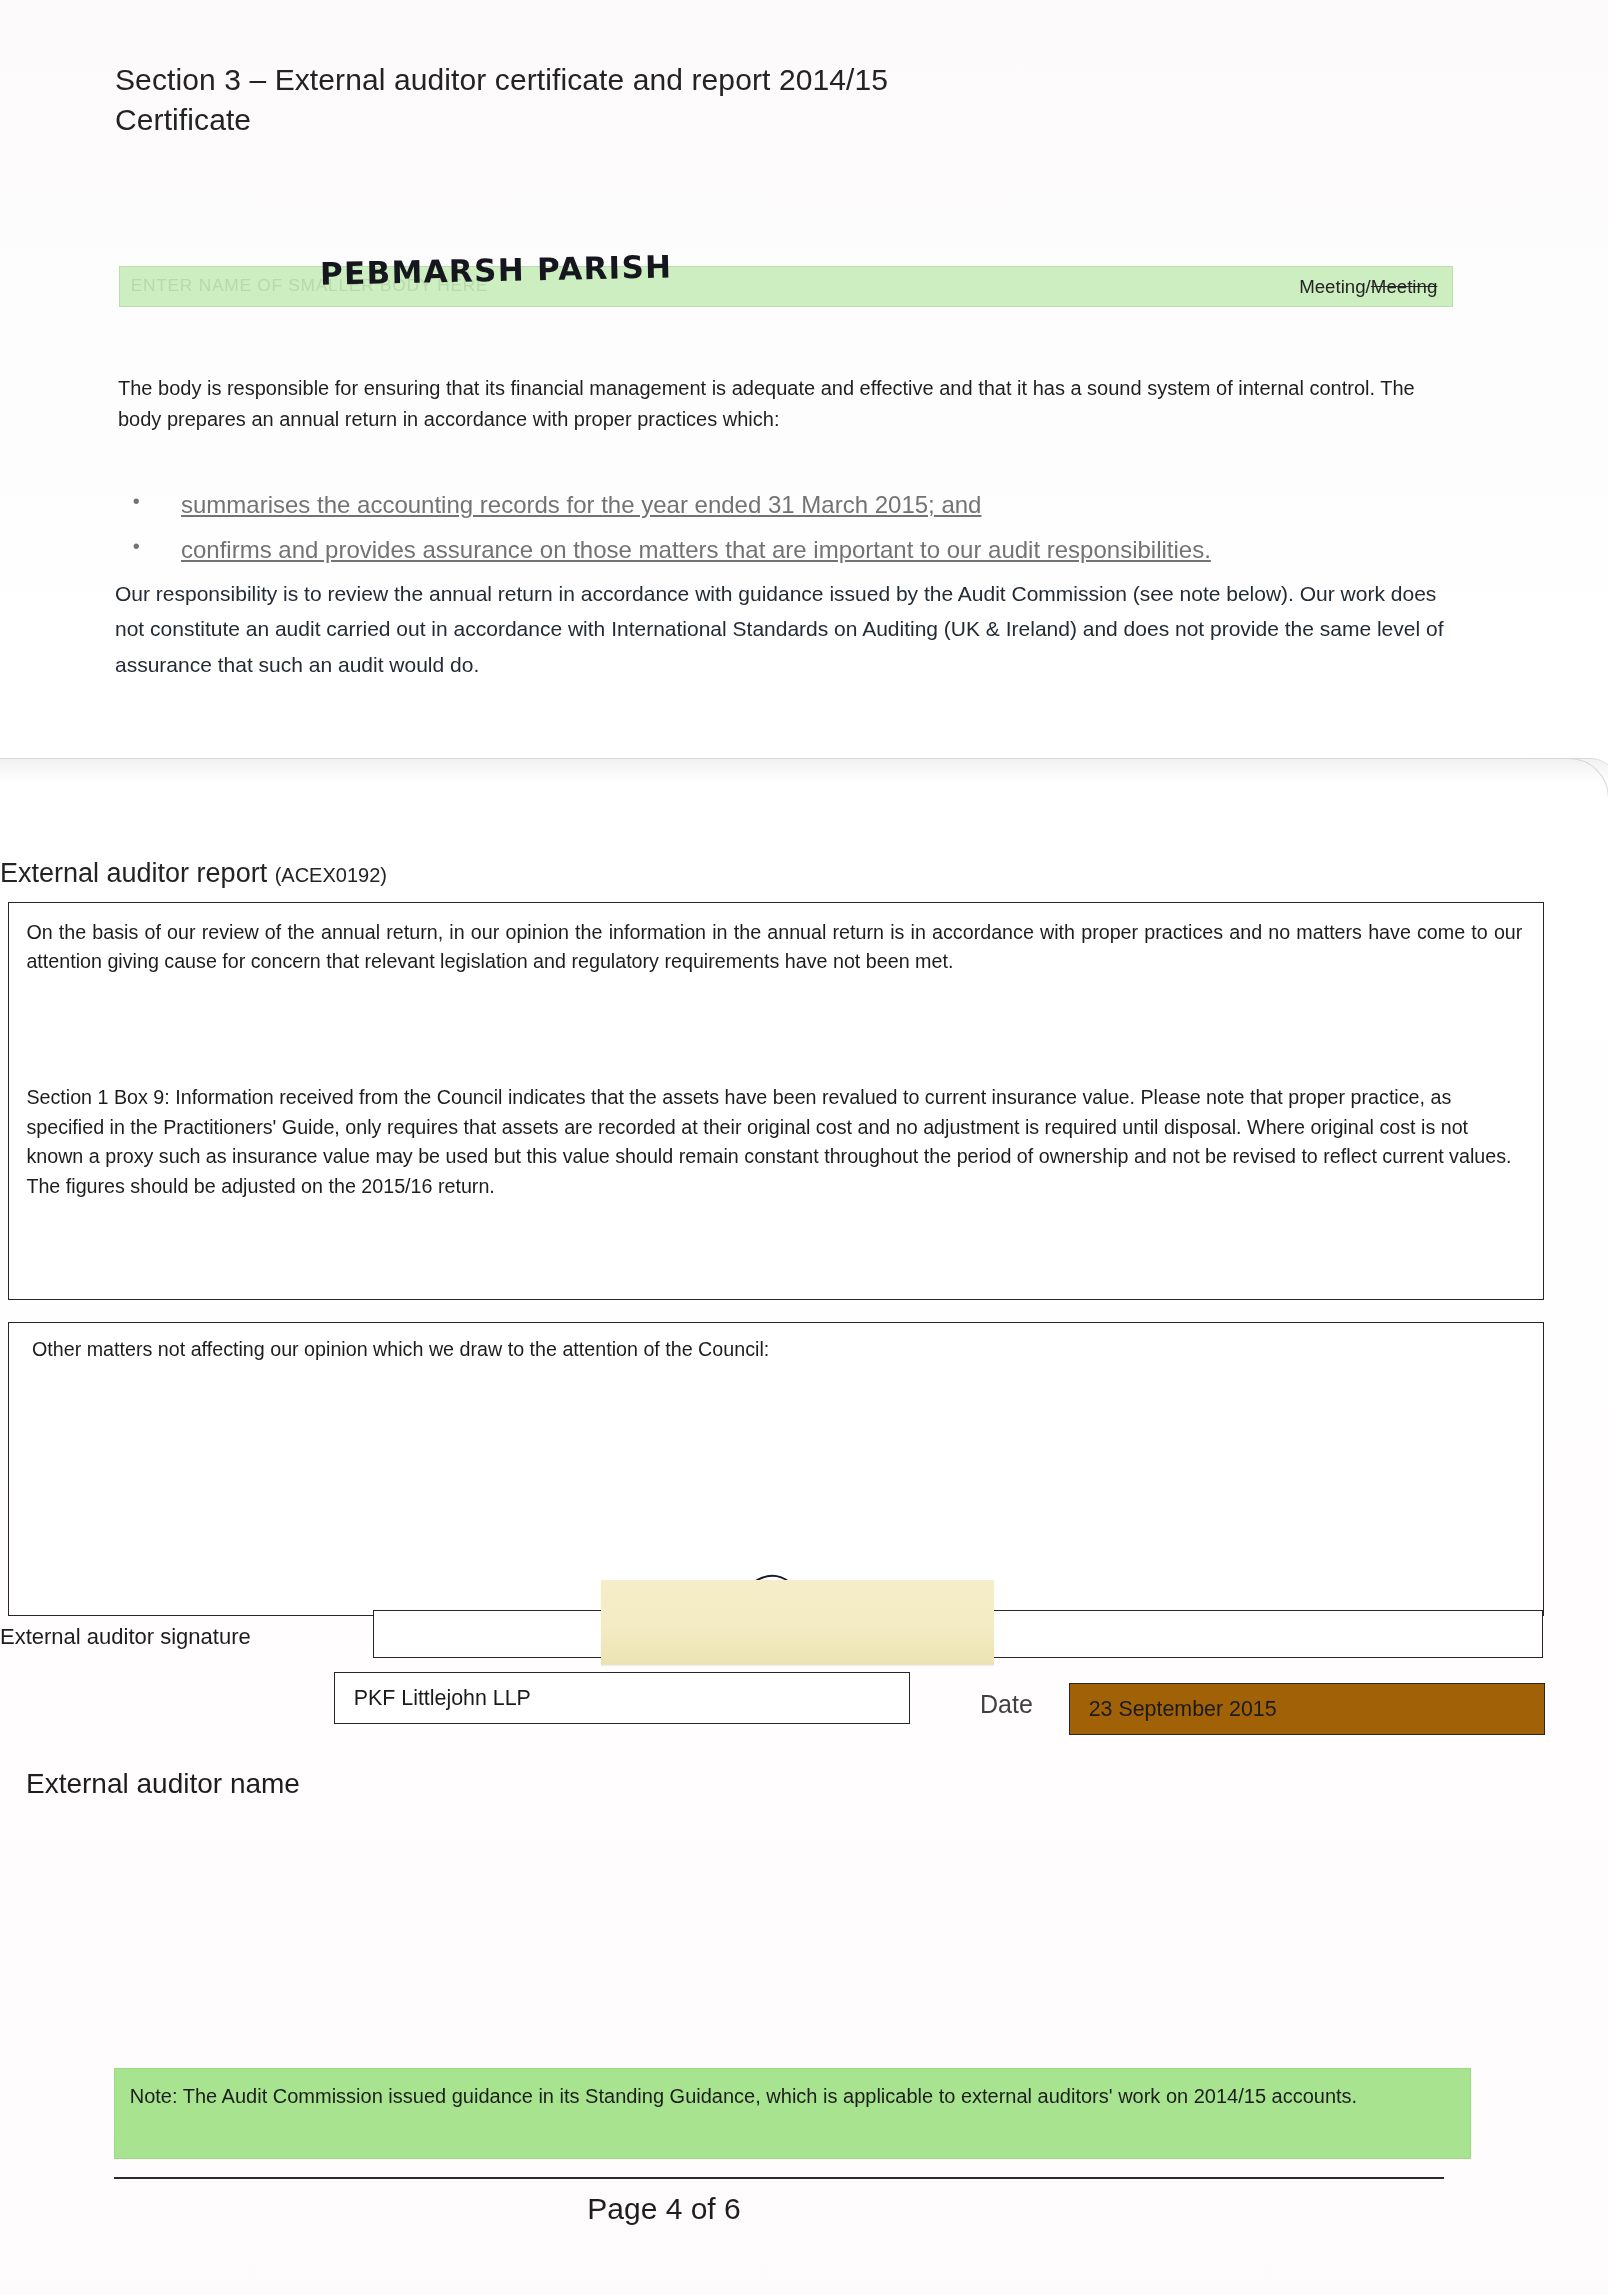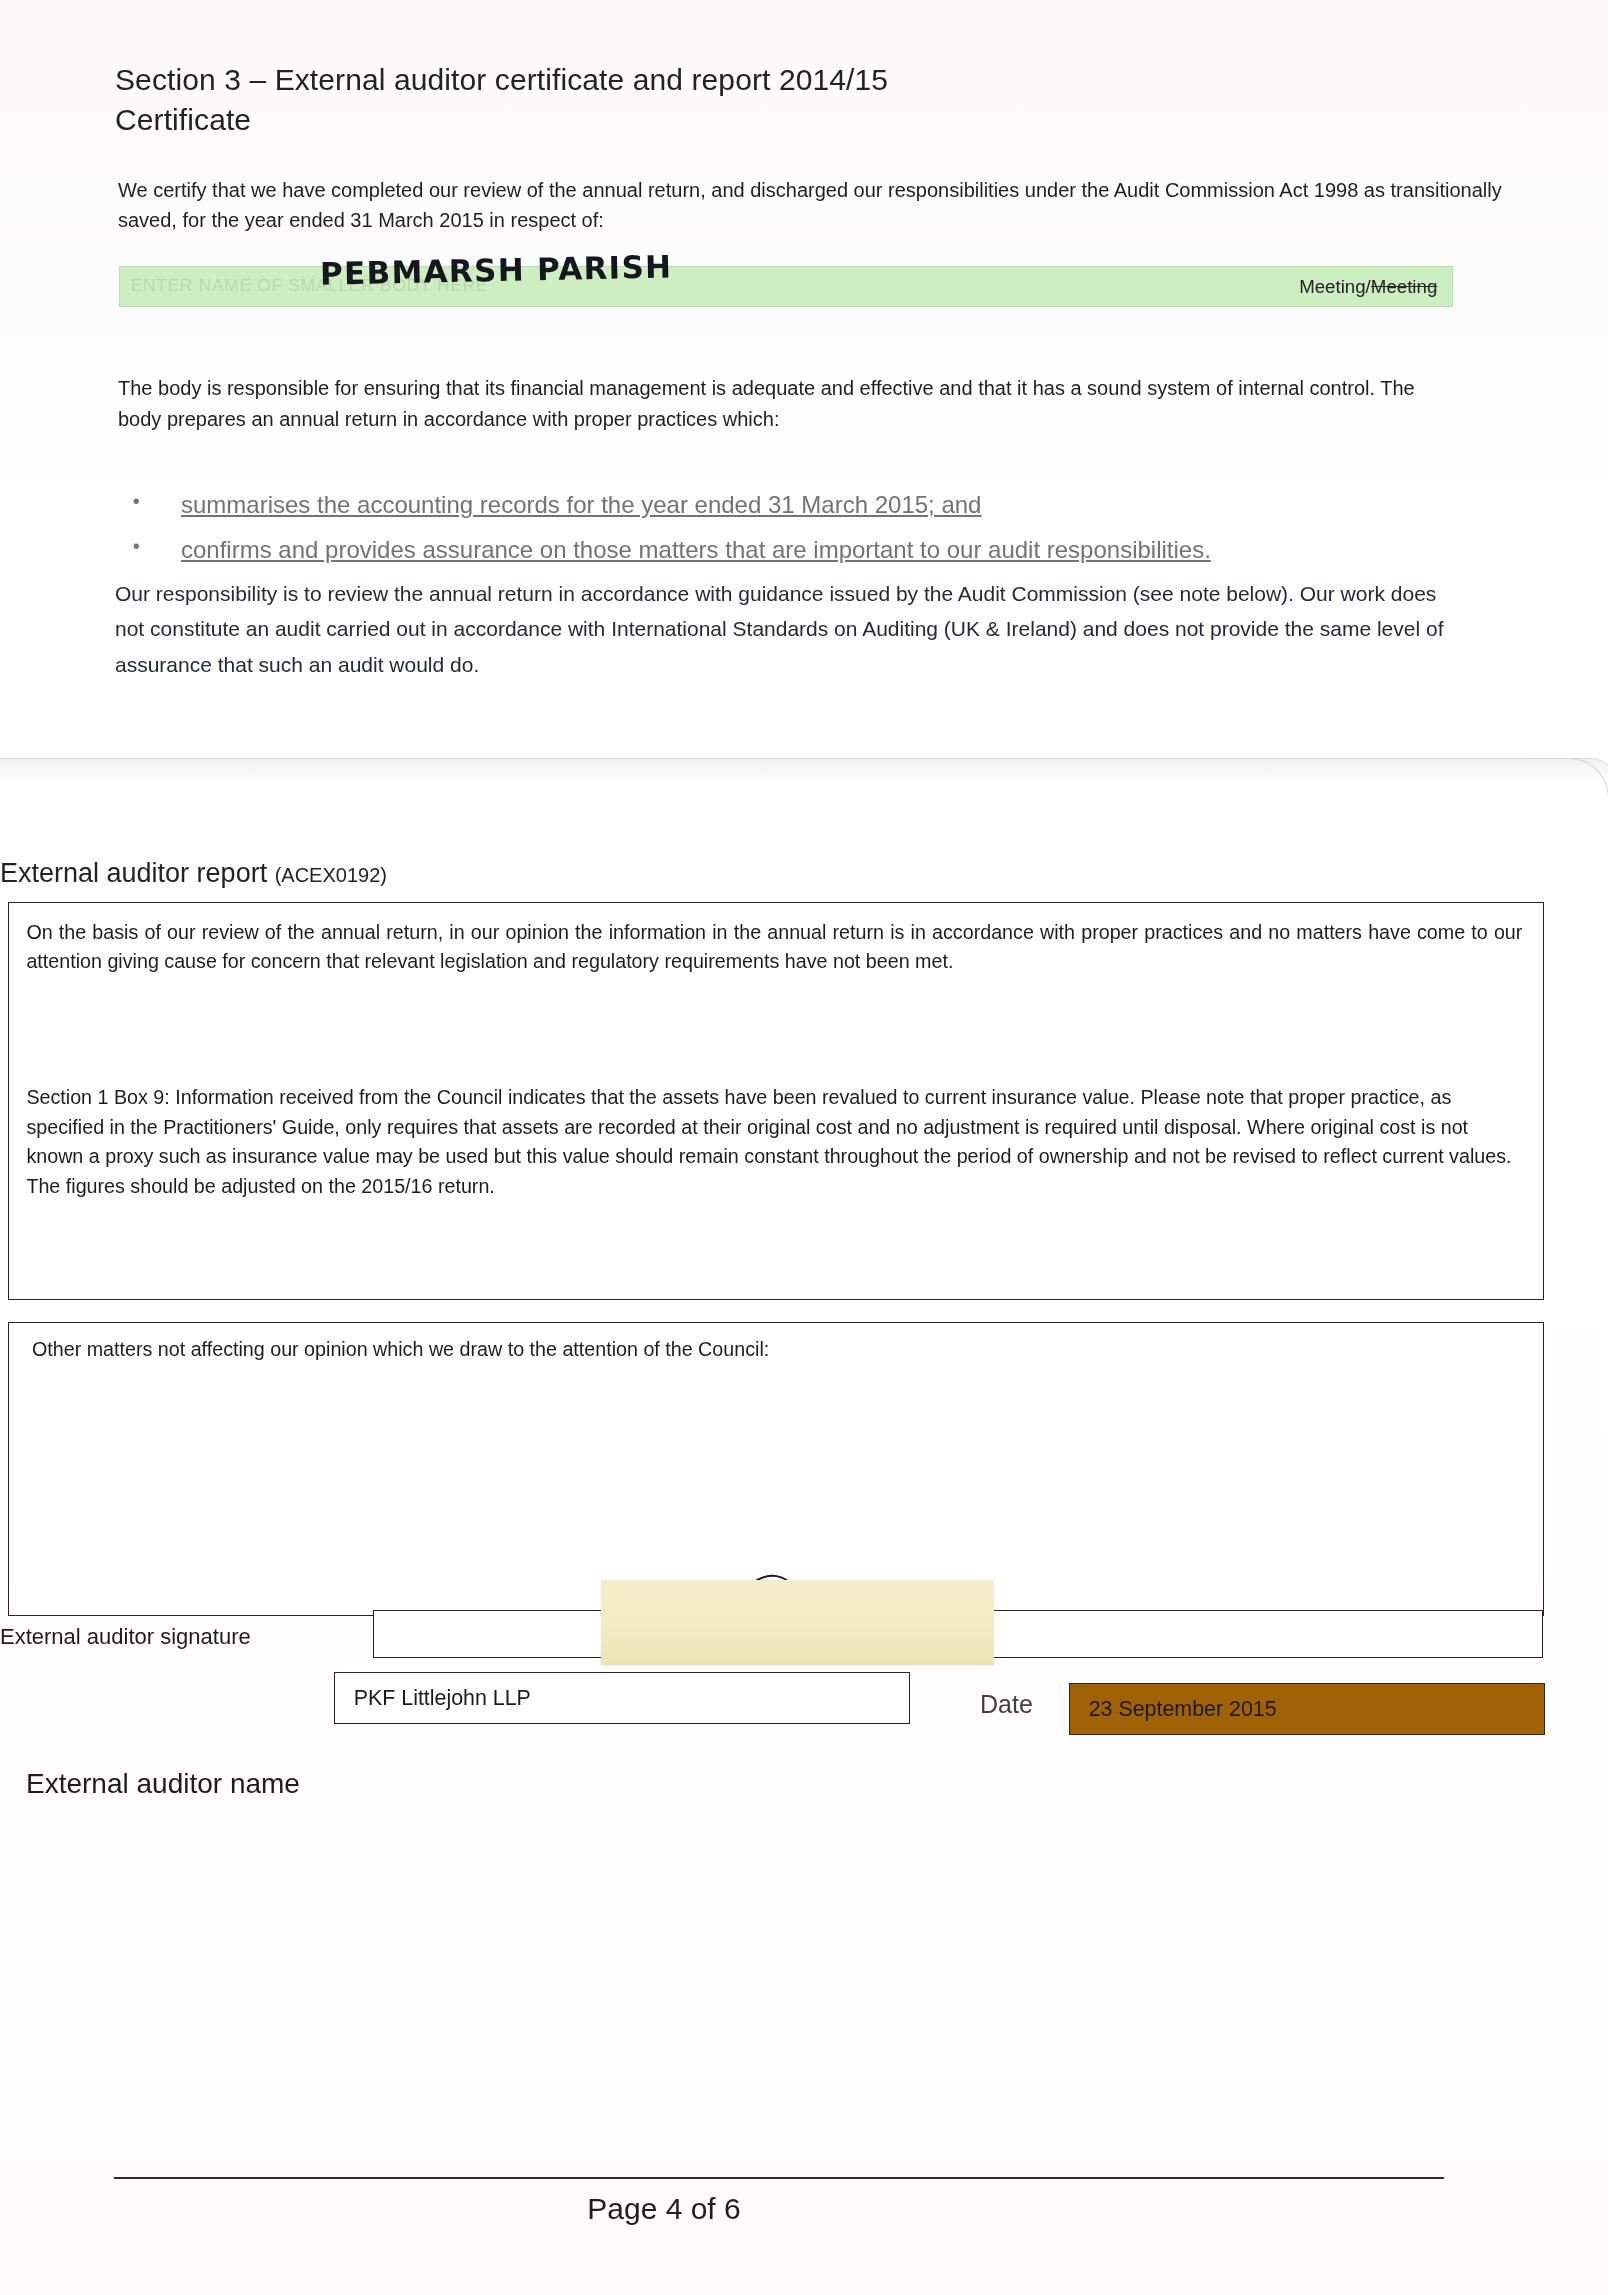--- a/index.html
+++ b/index.html
@@ -364,21 +364,20 @@
 <div class="page">
   <div class="scan-tint"></div>
 
   <div class="content">
 
     <div class="sec-title">
       <span>Section 3 – External auditor certificate and report 2014/15</span>
       <span class="line2">Certificate</span>
     </div>
 
-    <div class="cert-para">We certify that we have completed our review of the annual return, and discharged our responsibilities under the Audit Commission Act 1998 as transitionally saved, for the year ended 31 March 2015 in respect of:</div>
 
     <div class="council-band">
       <span class="council-enter">ENTER NAME OF SMALLER BODY HERE</span>
       <span class="council-hand">PEBMARSH   PARISH</span>
       <span class="council-right">
         <span>Meeting/</span><span class="struck">Meeting</span>
       </span>
     </div>
 
     <div class="resp-para">The body is responsible for ensuring that its financial management is adequate and effective and that it has a sound system of internal control. The body prepares an annual return in accordance with proper practices which:</div>
@@ -418,19 +417,22 @@
     <div class="name-label">External auditor name</div>
     <div class="name-box">
       <span class="name-value">PKF Littlejohn LLP</span>
     </div>
 
     <div class="date-label">Date</div>
     <div class="date-box">
       <span class="date-value">23 September 2015</span>
     </div>
 
+    <div class="note-band">
+      <div class="note-text">Note: The Audit Commission issued guidance in its Standing Guidance, which is applicable to external auditors' work on 2014/15 accounts.</div>
+    </div>
 
     <div class="footer-rule"></div>
     <div class="page-num"><span>Page 4 of 6</span></div>
 
   </div>
 </div>
 
 
 </body></html>

